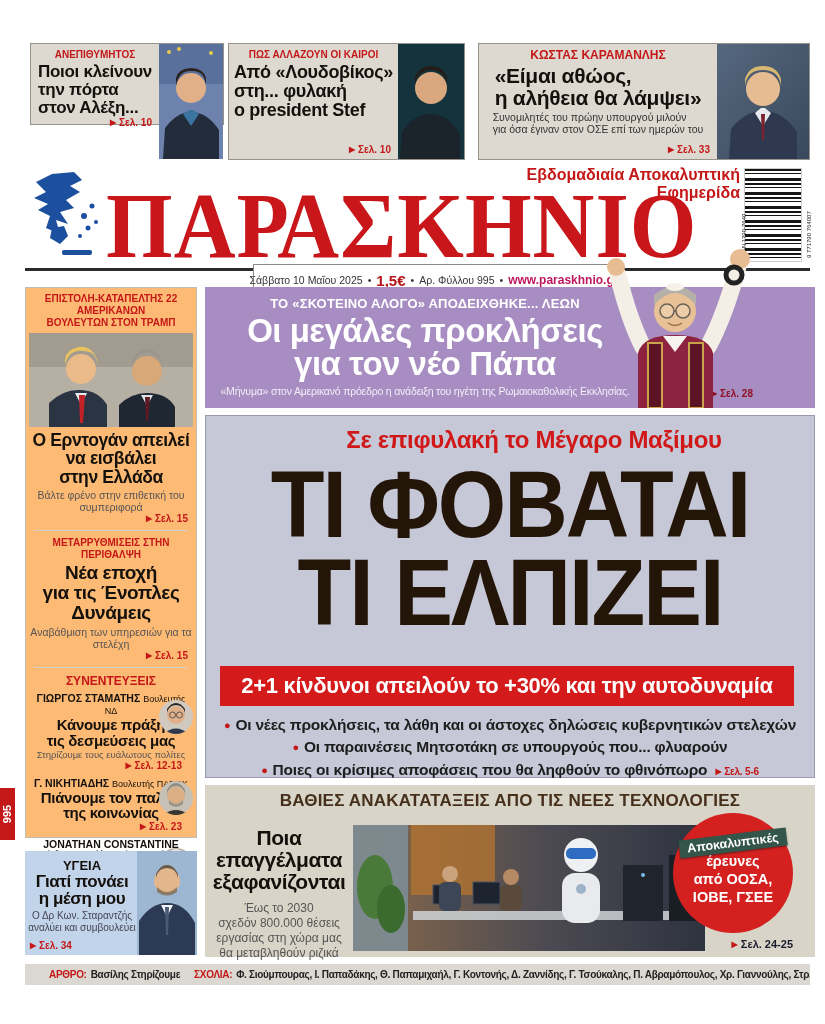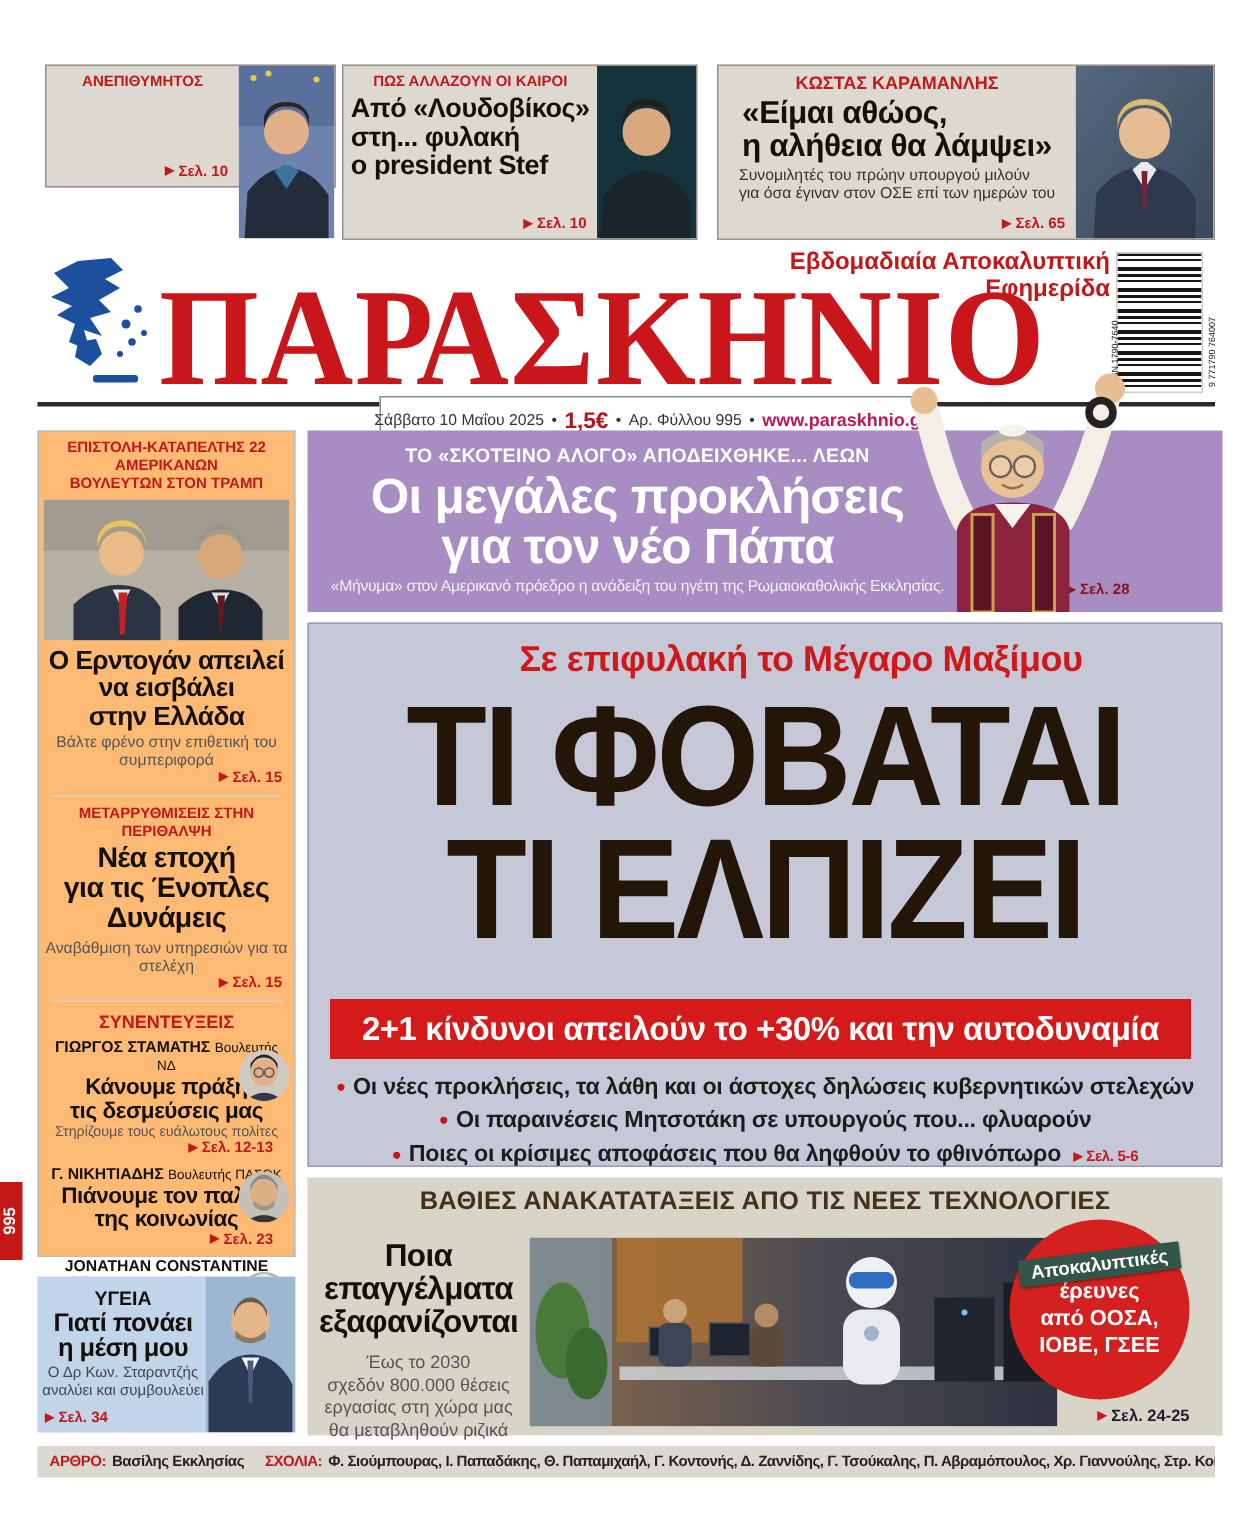--- a/index.html
+++ b/index.html
@@ -67,36 +67,39 @@
   .techbox{background:#d8d4c7;}
   .tech-hl{font-size:17px;font-weight:bold;color:#46301c;text-align:center;letter-spacing:0.2px;}
   .tech-subhl{font-size:21px;font-weight:bold;color:#14100c;line-height:1.05;text-align:center;letter-spacing:-0.4px;}
   .tech-subtxt{font-size:12px;color:#555;line-height:1.25;text-align:center;margin-top:8px;}
   .badge{border-radius:50%;background:#d42120;display:flex;flex-direction:column;align-items:center;justify-content:center;}
   .badge .rb{background:#33554a;color:#fff;font-size:12.5px;font-weight:bold;padding:2px 8px;transform:rotate(-7deg);margin-top:-6px;box-shadow:0 1px 2px rgba(0,0,0,.4);}
   .badge .bl{color:#fff;font-size:14.5px;font-weight:bold;line-height:1.25;}
   .tech-pr{position:absolute;right:22px;bottom:7px;font-size:11px;font-weight:bold;color:#1a1a2e;}
   .tech-pr .mk{color:#c41718;font-size:8px;vertical-align:1px;}
   
-  .bstrip{background:#dbd8d1;display:flex;align-items:center;padding:0 8px;box-sizing:border-box;
+  .bstrip{background:#dbd8d1;display:flex;align-items:center;padding:0 24px;box-sizing:border-box;
           font-size:10px;font-weight:bold;letter-spacing:-0.3px;white-space:nowrap;overflow:hidden;}
   .bstrip .lab{color:#c41718;margin-right:4px;}
   .bstrip .nm{color:#222;margin-right:14px;}
   
   .issuetab{background:#c41718;display:flex;align-items:center;justify-content:center;}
   .issuetab span{color:#fff;font-size:11px;font-weight:bold;transform:rotate(-90deg);}
 </style>
 </head>
 <body>
 
 <div id="page">
 
   <div class="abs teaser" style="left:30px;top:43px;width:194px;height:82px;">
     <div class="txt">
       <div class="kick">ΑΝΕΠΙΘΥΜΗΤΟΣ</div>
+      <div class="hl pre" style="font-size:17px;">Ποιοι κλείνουν
+την πόρτα
+στον Αλέξη...</div>
       <div class="pr pageref"><span class="mk">▶</span> <span>Σελ. 10</span></div>
     </div>
     <div class="photo" style="width:64px;height:115px;">
       <svg width="64" height="115" viewBox="0 0 64 115">
           <rect width="64" height="115" fill="#6d83ad"></rect>
           <rect width="64" height="40" fill="#5a709c"></rect>
           <circle cx="10" cy="8" r="2" fill="#e7c94c"></circle>
           <circle cx="20" cy="5" r="2" fill="#e7c94c"></circle>
           <circle cx="52" cy="9" r="2" fill="#e7c94c"></circle>
           <circle cx="32" cy="44" r="15" fill="#e2b088"></circle>
@@ -125,21 +128,21 @@
     </div>
   </div>
 
   <div class="abs teaser" style="left:478px;top:43px;width:332px;height:117px;">
     <div class="txt">
       <div class="kick" style="font-size:12px;">ΚΩΣΤΑΣ ΚΑΡΑΜΑΝΛΗΣ</div>
       <div class="hl pre" style="font-size:21px;">«Είμαι αθώος,
 η αλήθεια θα λάμψει»</div>
       <div class="sub pre">Συνομιλητές του πρώην υπουργού μιλούν
 για όσα έγιναν στον ΟΣΕ επί των ημερών του</div>
-      <div class="pr pageref"><span class="mk">▶</span> <span>Σελ. 65</span></div>
+      <div class="pr pageref"><span class="mk">▶</span> <span>Σελ. 33</span></div>
     </div>
     <div class="photo" style="width:92px;height:115px;">
       <svg width="92" height="115" viewBox="0 0 92 115">
           <defs>
             <linearGradient id="kg" x1="0" y1="0" x2="1" y2="1">
               <stop offset="0" stop-color="#56687e"></stop>
               <stop offset="1" stop-color="#39485c"></stop>
             </linearGradient>
           </defs>
           <rect width="92" height="115" fill="url(#kg)"></rect>
@@ -379,21 +382,21 @@
       <div class="rb">Αποκαλυπτικές</div>
       <div class="bl">έρευνες</div>
       <div class="bl">από ΟΟΣΑ,</div>
       <div class="bl">ΙΟΒΕ, ΓΣΕΕ</div>
     </div>
     <div class="tech-pr"><span class="mk">▶</span> <span>Σελ. 24-25</span></div>
   </div>
 
   <div class="abs bstrip" style="left:25px;top:964px;width:785px;height:21px;">
     <span class="lab">ΑΡΘΡΟ:</span>
-    <span class="nm">Βασίλης Εκκλησίας</span>
+    <span class="nm">Βασίλης Στηρίζουμε</span>
     <span class="lab">ΣΧΟΛΙΑ:</span>
     <span class="nm">Φ. Σιούμπουρας, Ι. Παπαδάκης, Θ. Παπαμιχαήλ, Γ. Κοντονής, Δ. Ζαννίδης, Γ. Τσούκαλης, Π. Αβραμόπουλος, Χρ. Γιαννούλης, Στρ. Κοκκινέλλης, Ιονιστής</span>
   </div>
 
   <div class="abs issuetab" style="left:0;top:788px;width:15px;height:52px;">
     <span>995</span>
   </div>
 
 </div>
 

